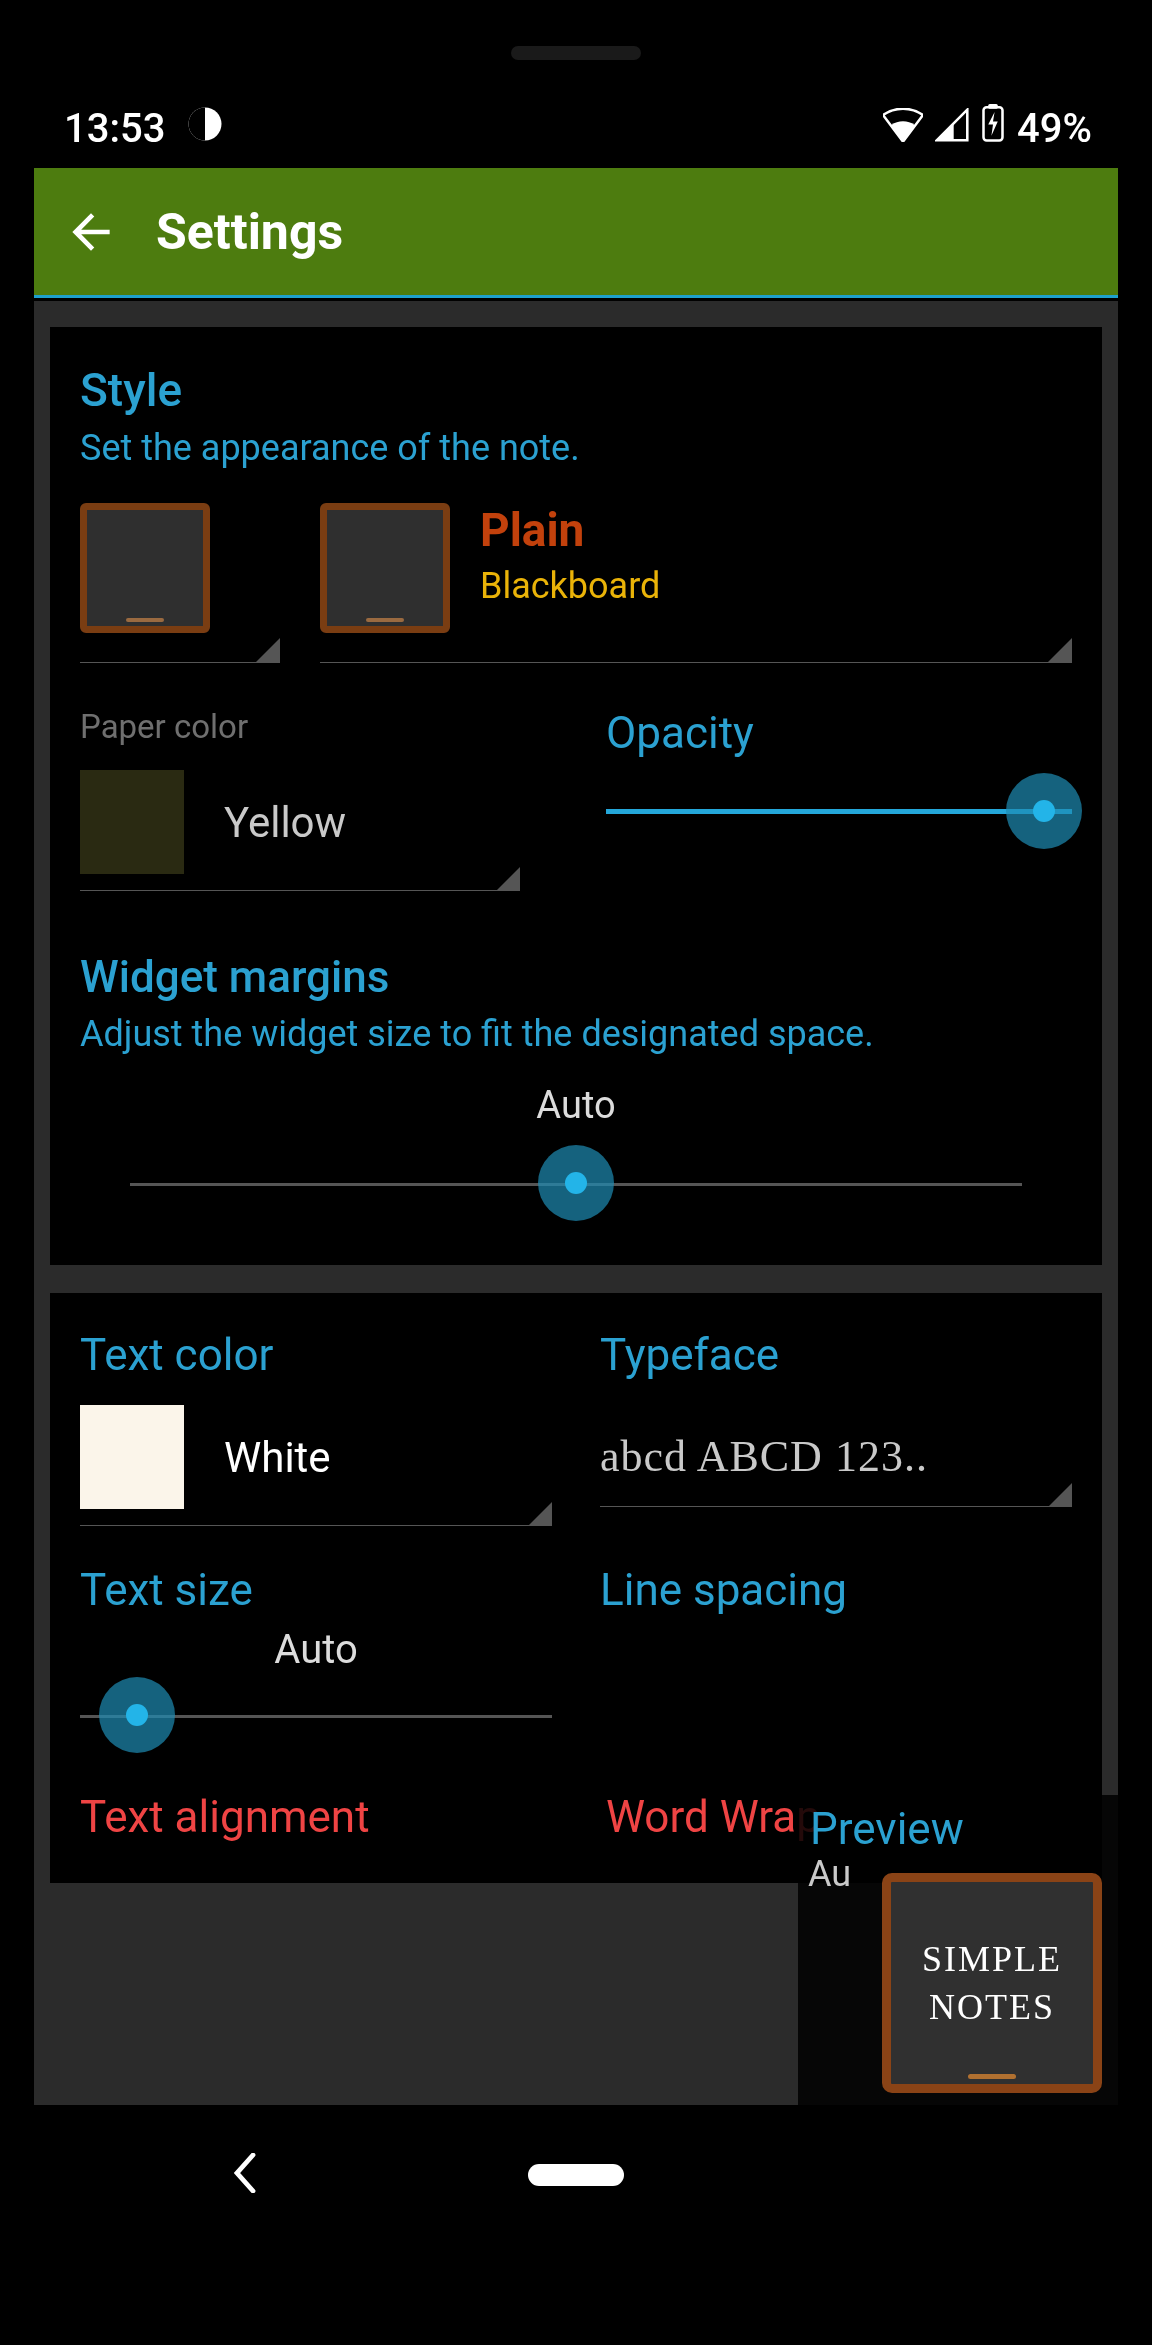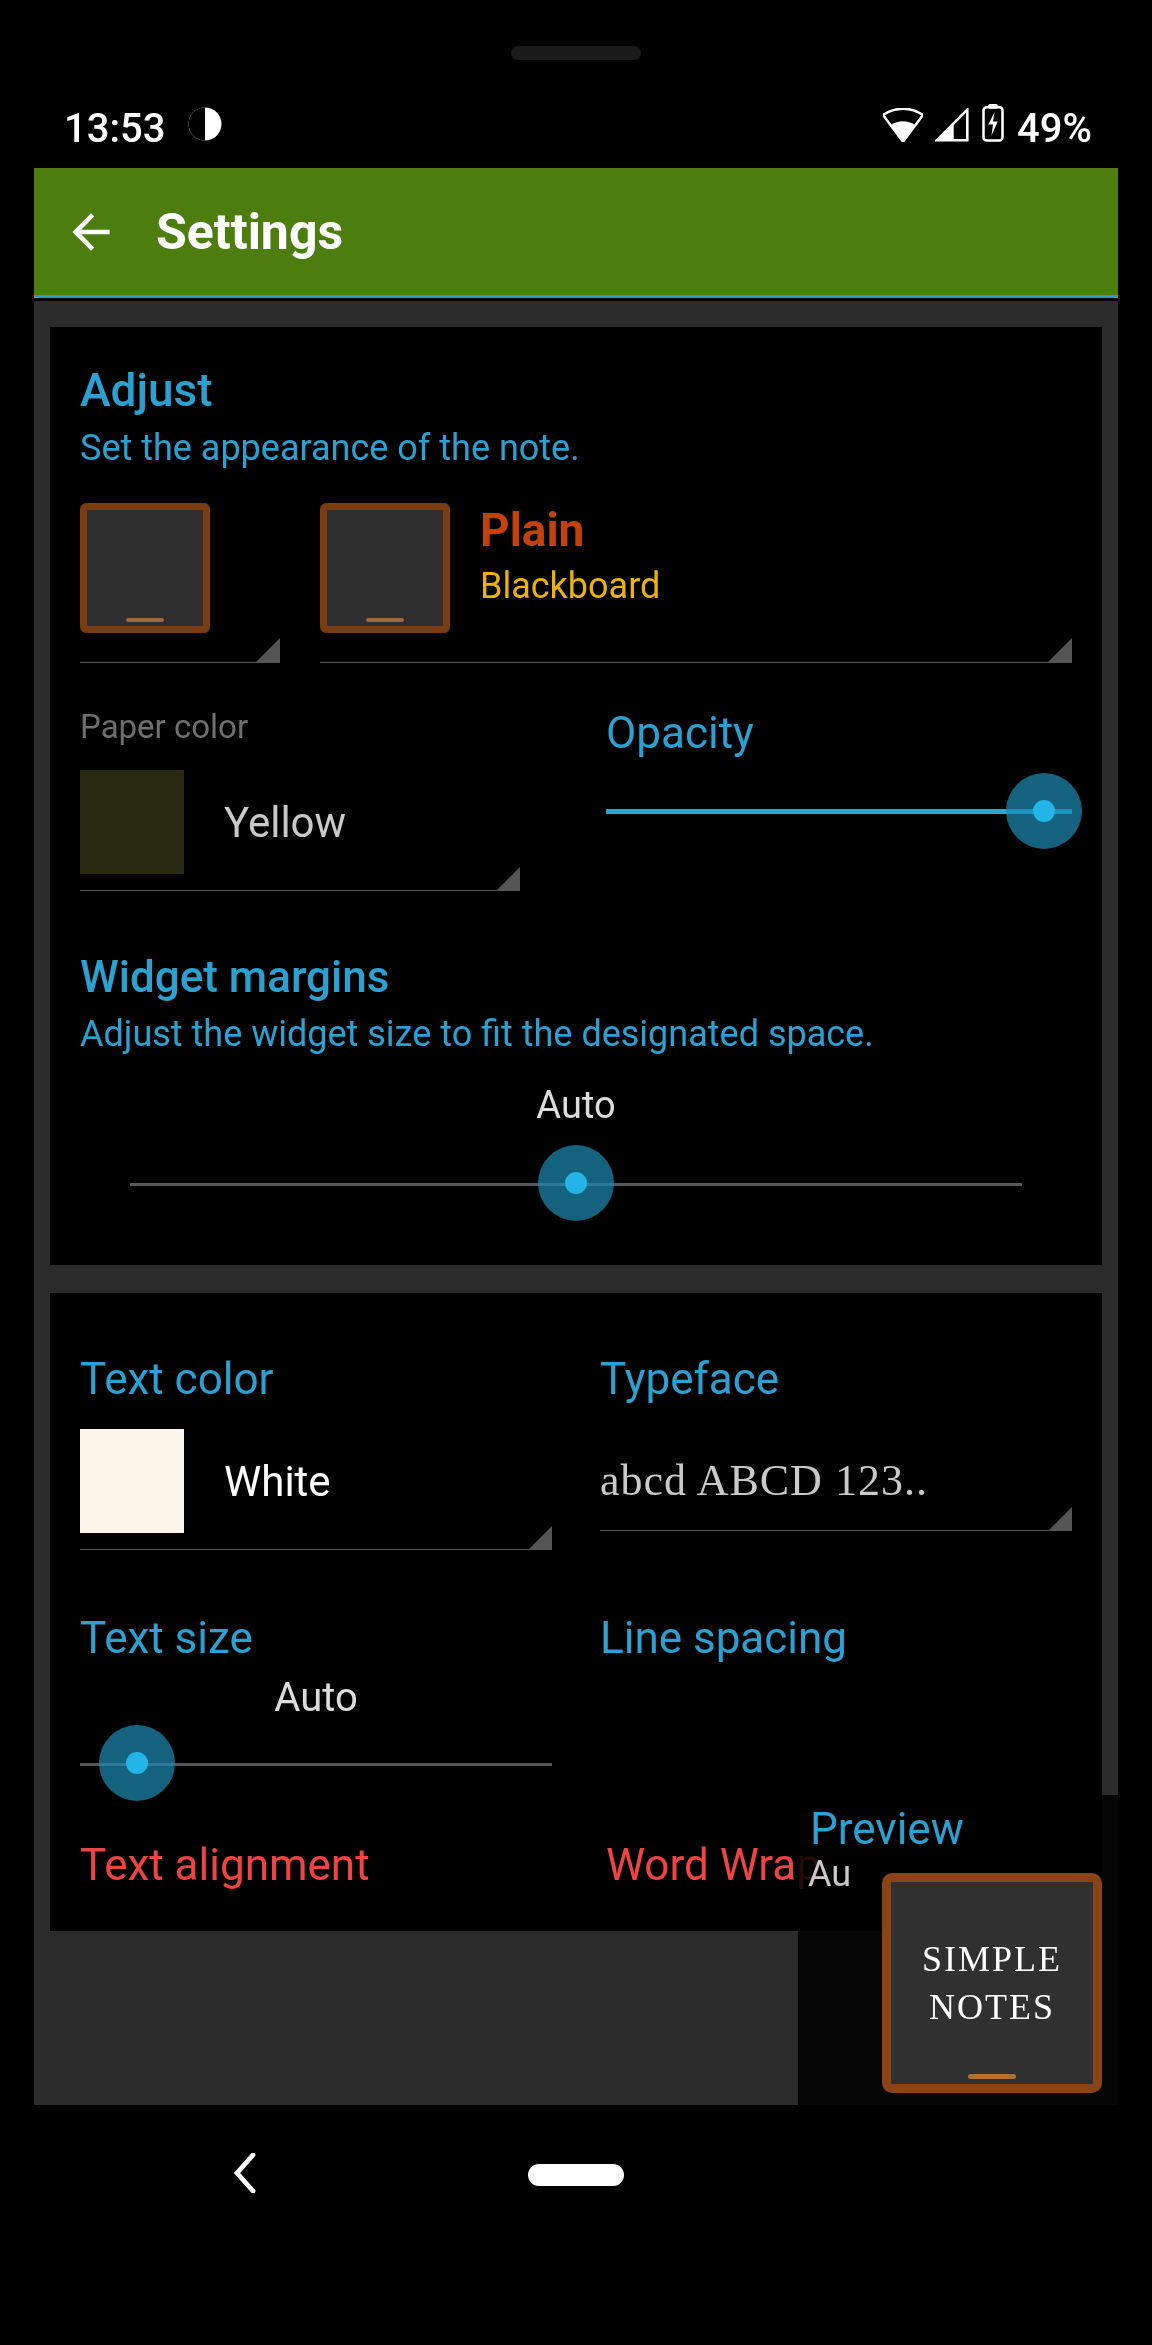--- a/index.html
+++ b/index.html
@@ -53,21 +53,21 @@
   .track { position: absolute; left: 0; right: 0; top: 28px; height: 3px; background: #555; }
   .track.blue { background: #24a7da; height: 5px; }
   .knob { position: absolute; top: 50%; transform: translate(-50%,-50%); width: 76px; height: 76px; background: rgba(30,140,180,.7); border-radius: 50%; display:flex; align-items:center; justify-content:center;}
   .knob::after{ content:""; width:22px; height:22px; background:#23b4e8; border-radius:50%; }
 
   .widget-block { margin-top: 60px; }
   .auto-lbl { text-align: center; font-size: 38px; color: #dcdcdc; margin-top: 28px; }
   .wslider { position: relative; margin: 18px 50px 0 50px; height: 80px; }
 
   
-  .row2 { display: flex; gap: 48px; margin-top: 24px; }
+  .row2 { display: flex; gap: 48px; }
   .half { flex: 1; }
 
   .typeface-box { position: relative; margin-top: 24px; border-bottom: 1px solid #555; padding: 26px 0 24px 0; }
   .typeface-box .sample { font-family: "Comic Sans MS", cursive; font-size: 44px; color: #c9c9c9; letter-spacing: 1px; white-space: nowrap; overflow: hidden; }
 
   .textsize-block { margin-top: 38px; }
   .ts-auto { text-align: center; font-size: 40px; color: #dcdcdc; margin-top: 10px; }
   .ts-slider { position: relative; height: 80px; margin-top: 4px; }
 
   .linesp-block { margin-top: 38px; position: relative; }
@@ -133,21 +133,21 @@
       <svg width="56" height="56" viewBox="0 0 24 24">
           <path d="M20 11H7.8l5.6-5.6L12 4l-8 8 8 8 1.4-1.4L7.8 13H20z" fill="#fff"></path>
         </svg>
     </div>
     <div class="title">Settings</div>
   </div>
 
   <div class="content">
 
     <div class="card">
-      <div class="section-title">Adjust</div>
+      <div class="section-title">Style</div>
       <div class="section-sub">Set the appearance of the note.</div>
 
       <div class="style-row">
         <div class="thumb-wrap">
           <div class="thumb"></div>
           <div class="tri"></div>
         </div>
         <div class="style-col2">
           <div class="thumb"></div>
           <div class="style-text">

